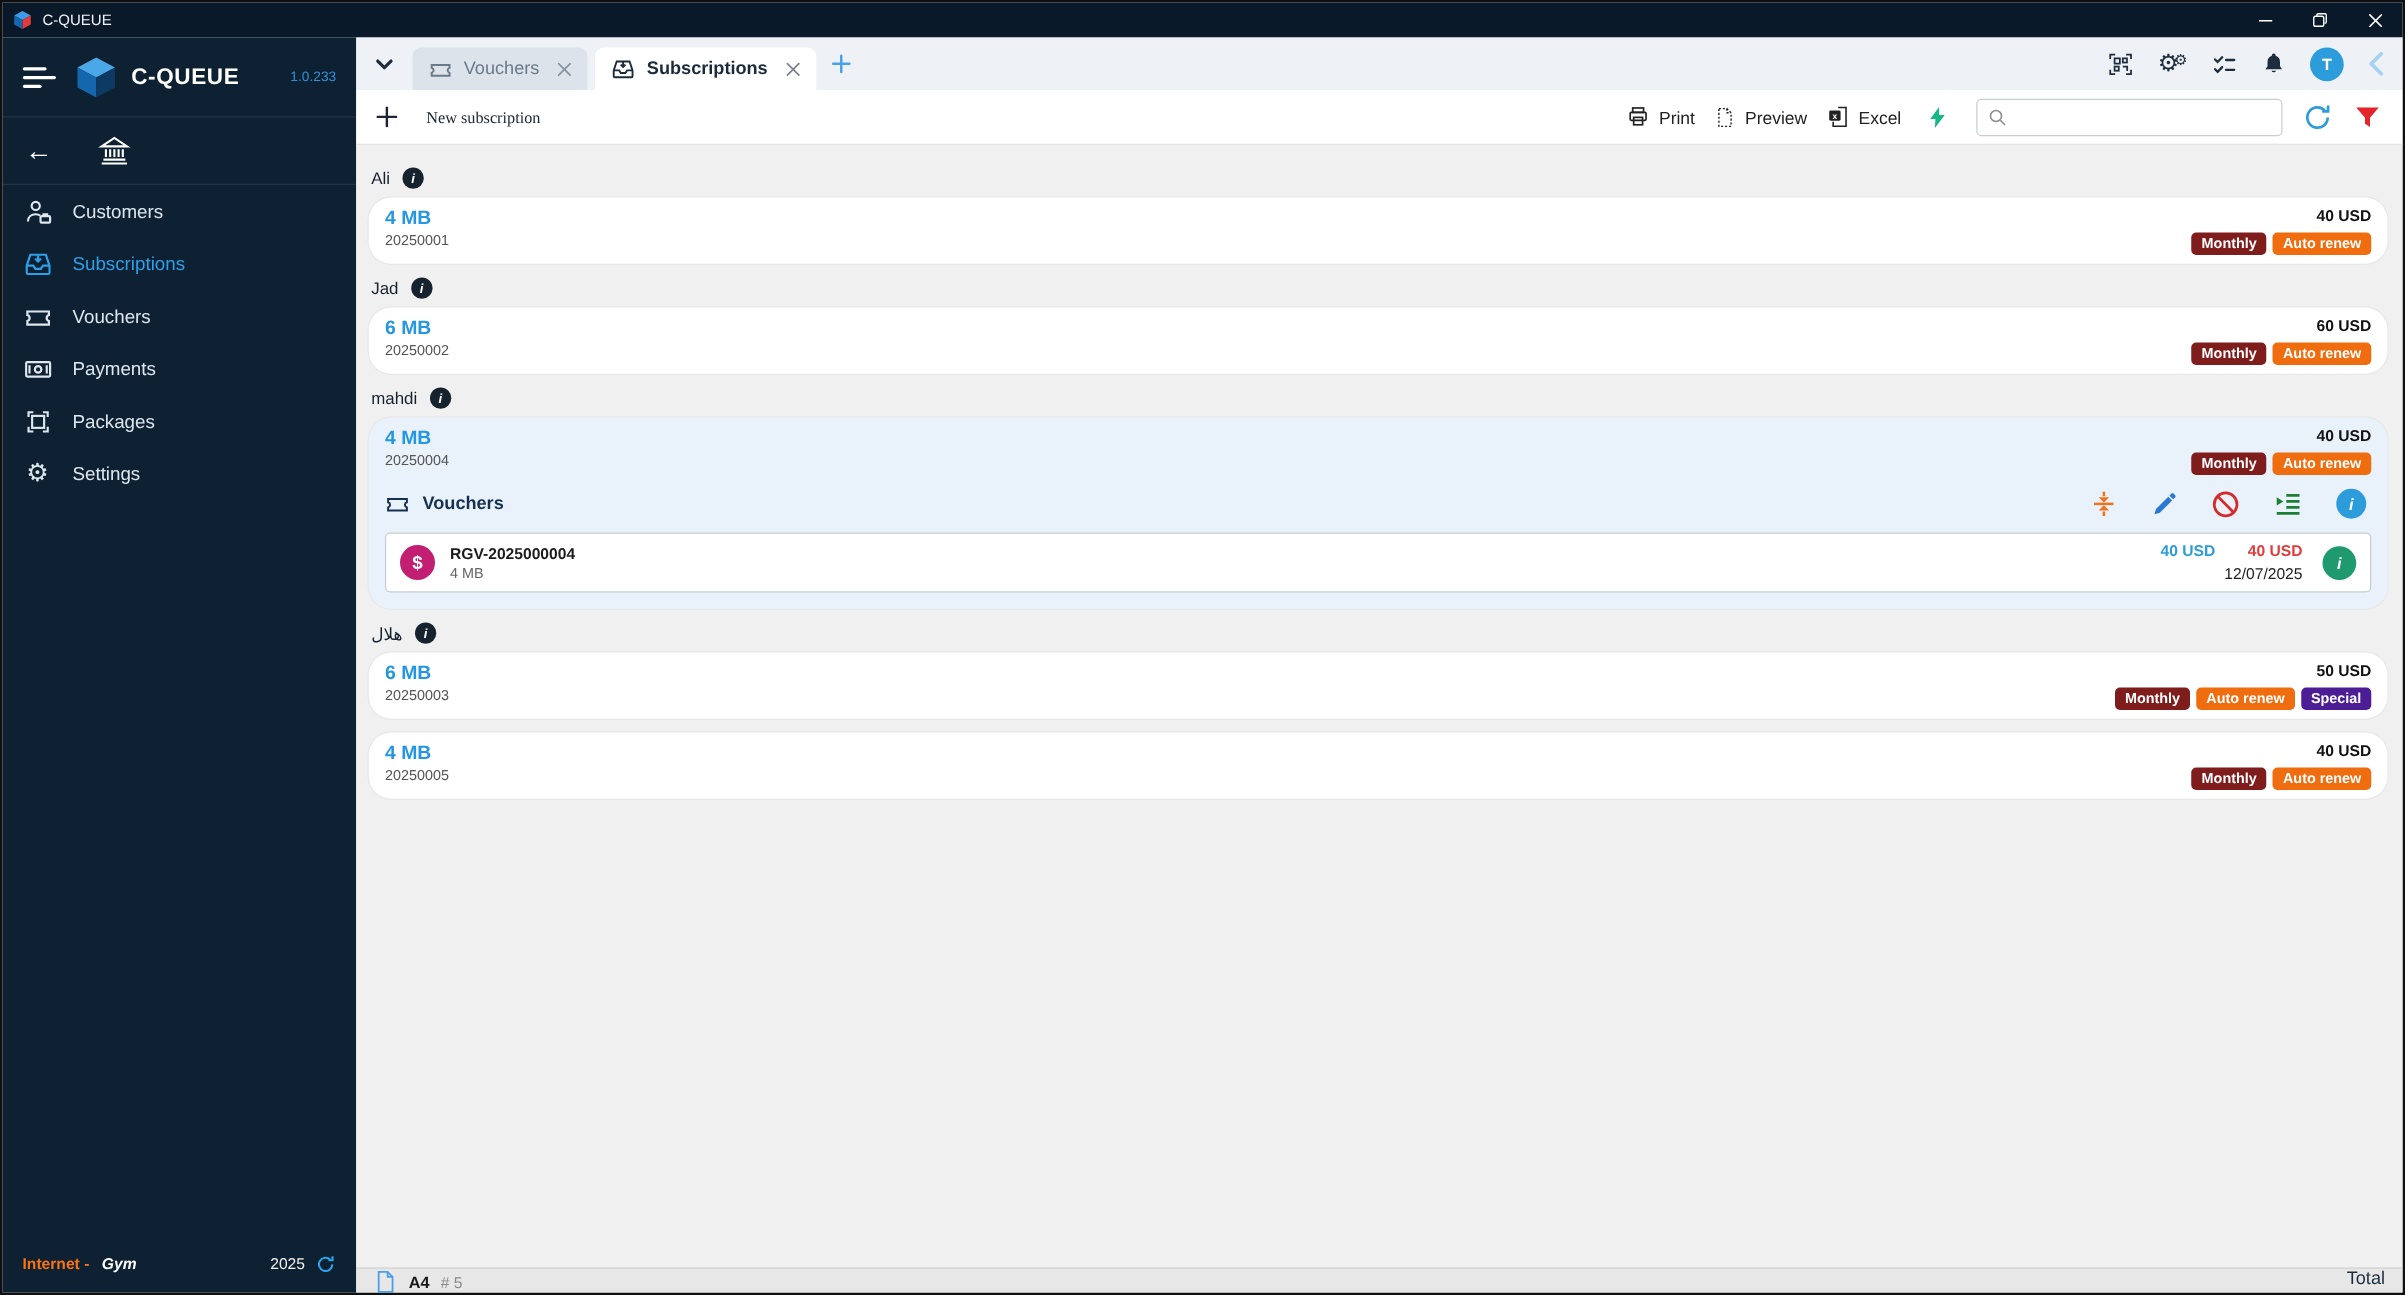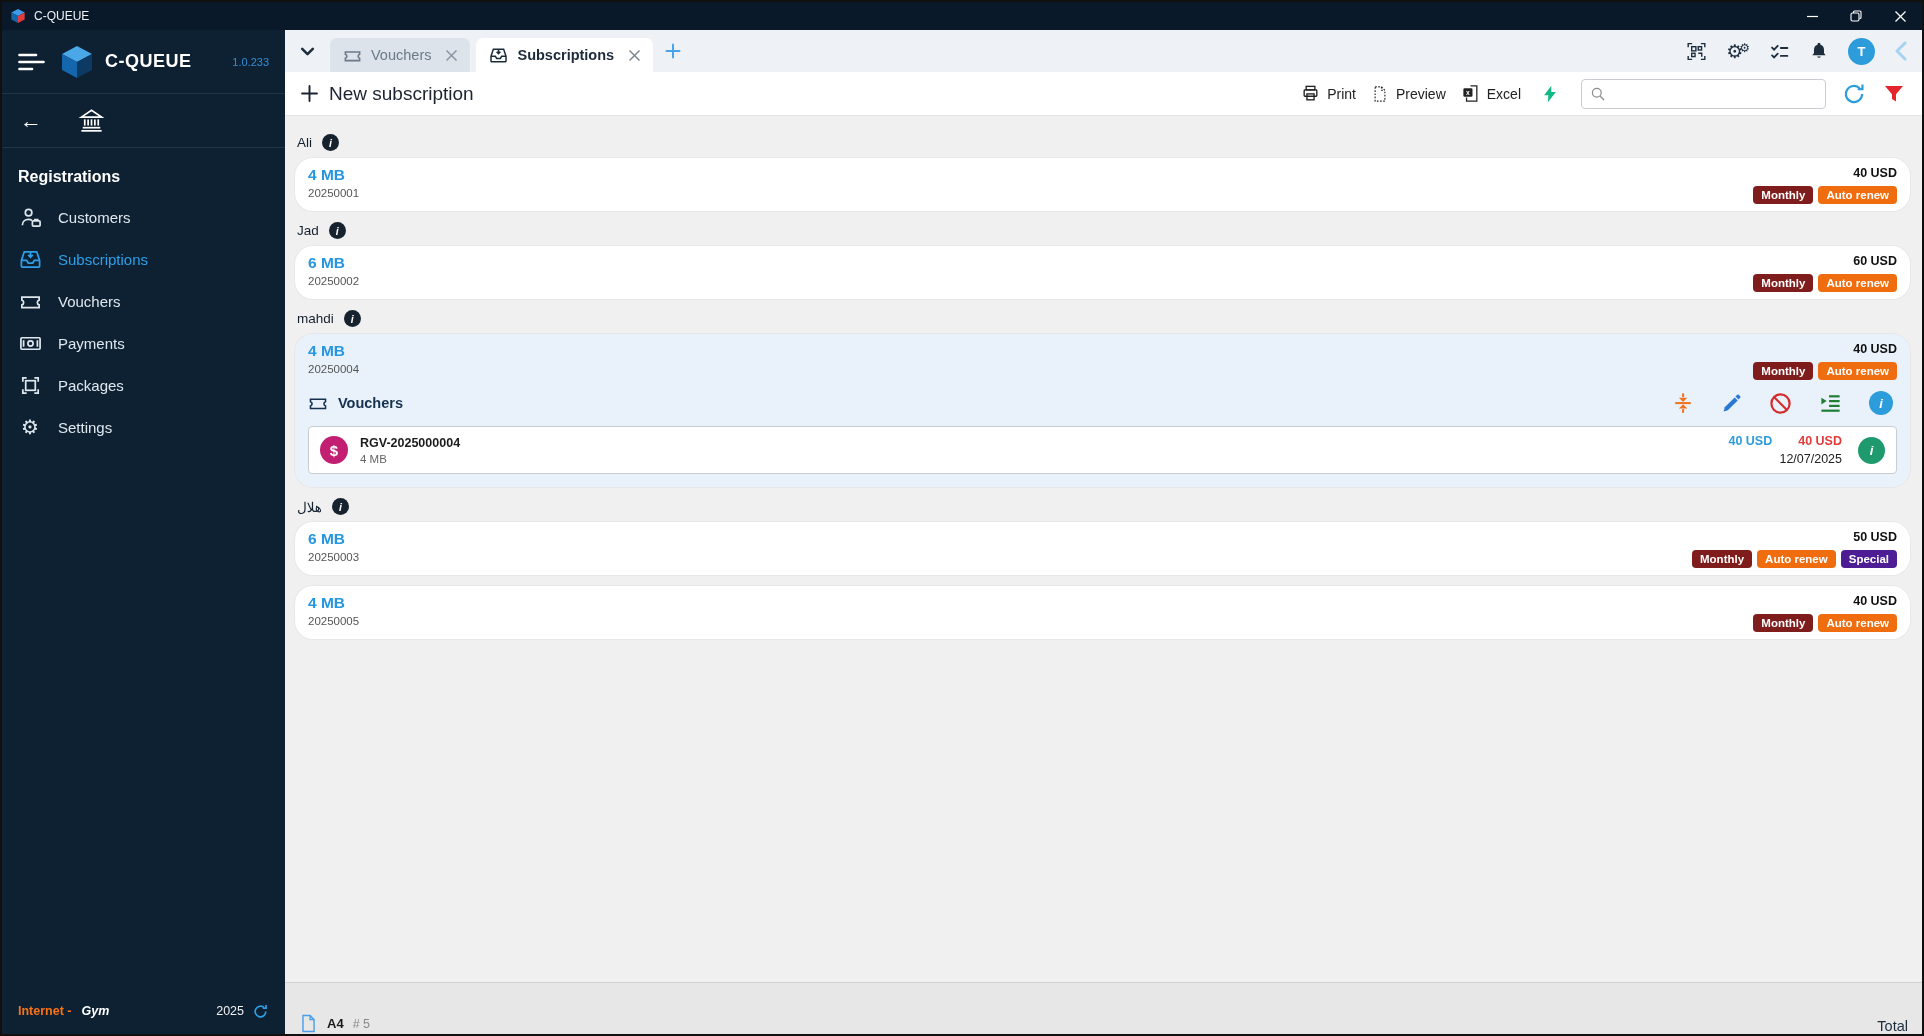--- a/index.html
+++ b/index.html
@@ -40,21 +40,21 @@
   .tab { height:34px; display:flex; align-items:center; gap:9px; padding:0 13px; border-radius:7px 7px 0 0; font-size:14.5px; cursor:pointer; }
   .tab.inactive { background:#dce3ea; color:#6a7a89; margin-right:6px; }
   .tab.active { background:#fff; color:#1c2b3a; font-weight:600; }
   .tab .tab-close { margin-left:6px; display:flex; opacity:.65; cursor:pointer; }
   .tab-add { align-self:center; margin-left:12px; display:flex; cursor:pointer; }
   .tab-right { margin-left:auto; align-self:center; display:flex; align-items:center; gap:19px; padding-right:4px; }
   .tr-icon { display:flex; cursor:pointer; }
   .avatar { width:27px; height:27px; border-radius:50%; background:#2d9cdb; color:#fff; font-size:13px; font-weight:bold; display:flex; align-items:center; justify-content:center; cursor:pointer; }
 
   .toolbar { height:44px; background:#fff; border-bottom:1px solid #e4e4e4; display:flex; align-items:center; padding:0 16px; flex:0 0 auto; }
-  .new-btn { display:flex; align-items:center; gap:11px; font-size:19px; color:#1c2431; cursor:pointer; }
+  .new-btn { display:flex; align-items:center; gap:23px; font-size:13px; color:#1c2431; cursor:pointer;font-family:Liberation Serif, serif; }
   .tb-right { margin-left:auto; display:flex; align-items:center; gap:15px; }
   .tb-btn { display:flex; align-items:center; gap:7px; font-size:14px; color:#222; cursor:pointer; }
   .search-box { width:245px; height:30px; border:1px solid #c9cdd2; border-radius:4px; display:flex; align-items:center; padding:0 8px; gap:6px; background:#fff; margin-left:6px; }
   .search-box input { border:none; outline:none; flex:1; font-size:13px; font-family:"Liberation Sans",sans-serif; background:transparent; }
 
   .content { flex:1; padding:8px 12px 0 10px; overflow:hidden; background:#f0f0f0; }
   .group-header { display:flex; align-items:center; gap:10px; margin:10px 2px 7px; }
   .group-name { font-size:13.5px; color:#13202e; }
   .info-dark { width:17px; height:17px; border-radius:50%; background:#16222e; color:#fff; font-size:10.5px; font-weight:bold; font-style:italic; display:flex; align-items:center; justify-content:center; cursor:pointer; }
   .card { background:#fff; border-radius:18px; padding:8px 13px 10px; margin-bottom:11px; position:relative; min-height:53px; box-shadow:0 0 0 1px rgba(0,0,0,.035); }
@@ -81,21 +81,21 @@
   .v-code { font-size:12.5px; font-weight:bold; color:#1c1c1c; }
   .v-plan { font-size:11.5px; color:#666; margin-top:3px; }
   .v-right { margin-left:auto; display:flex; align-items:center; gap:16px; }
   .v-amounts { text-align:right; }
   .v-line1 { display:flex; gap:26px; justify-content:flex-end; font-size:12.5px; font-weight:bold; }
   .v-paid { color:#2d9cdb; }
   .v-due { color:#e23b3b; }
   .v-date { font-size:12.5px; color:#222; margin-top:4px; }
   .info-green { width:27px; height:27px; border-radius:50%; background:#1e9a6e; color:#fff; font-size:13px; font-weight:bold; font-style:italic; display:flex; align-items:center; justify-content:center; cursor:pointer; }
 
-  .statusbar { height:52px; background:#e7e7e7; border-top:1px solid #d2d2d2; display:flex; align-items:flex-end; padding:0 14px; flex:0 0 auto; }
+  .statusbar { height:20px; background:#e7e7e7; border-top:1px solid #d2d2d2; display:flex; align-items:flex-start; padding:0 14px; flex:0 0 auto; }
   .sb-left { display:flex; align-items:center; gap:9px; }
   .sb-paper { font-size:13px; font-weight:bold; color:#1a1a1a; }
   .sb-count { font-size:12.5px; color:#8a8a8a; }
   .sb-total { margin-left:auto; font-size:14.5px; color:#1d2d3e; }
 </style>
 </head>
 <body>
 
 <div class="window">
 
@@ -162,21 +162,20 @@
               <line x1="4.2" y1="18.4" x2="19.8" y2="18.4"></line>
               <line x1="6" y1="11" x2="6" y2="16.5"></line>
               <line x1="9" y1="11" x2="9" y2="16.5"></line>
               <line x1="12" y1="11" x2="12" y2="16.5"></line>
               <line x1="15" y1="11" x2="15" y2="16.5"></line>
               <line x1="18" y1="11" x2="18" y2="16.5"></line>
             </svg>
         </span>
       </div>
 
-      <div class="section-title">Registrations</div>
 
       <div class="menu">
         <div class="menu-item">
           <span class="mi-icon">
             <svg width="23" height="23" viewBox="0 0 24 24" fill="none" stroke="currentColor" stroke-width="1.8">
                 <circle cx="10" cy="7" r="3.4"></circle>
                 <path d="M3.5 20 c0-4 3-6 6.5-6 1.4 0 2.7 .4 3.7 1.2"></path>
                 <rect x="14" y="15.5" width="8" height="5.5" rx="1"></rect>
                 <path d="M16.5 15.5 v-1.4 h3 v1.4"></path>
               </svg>

